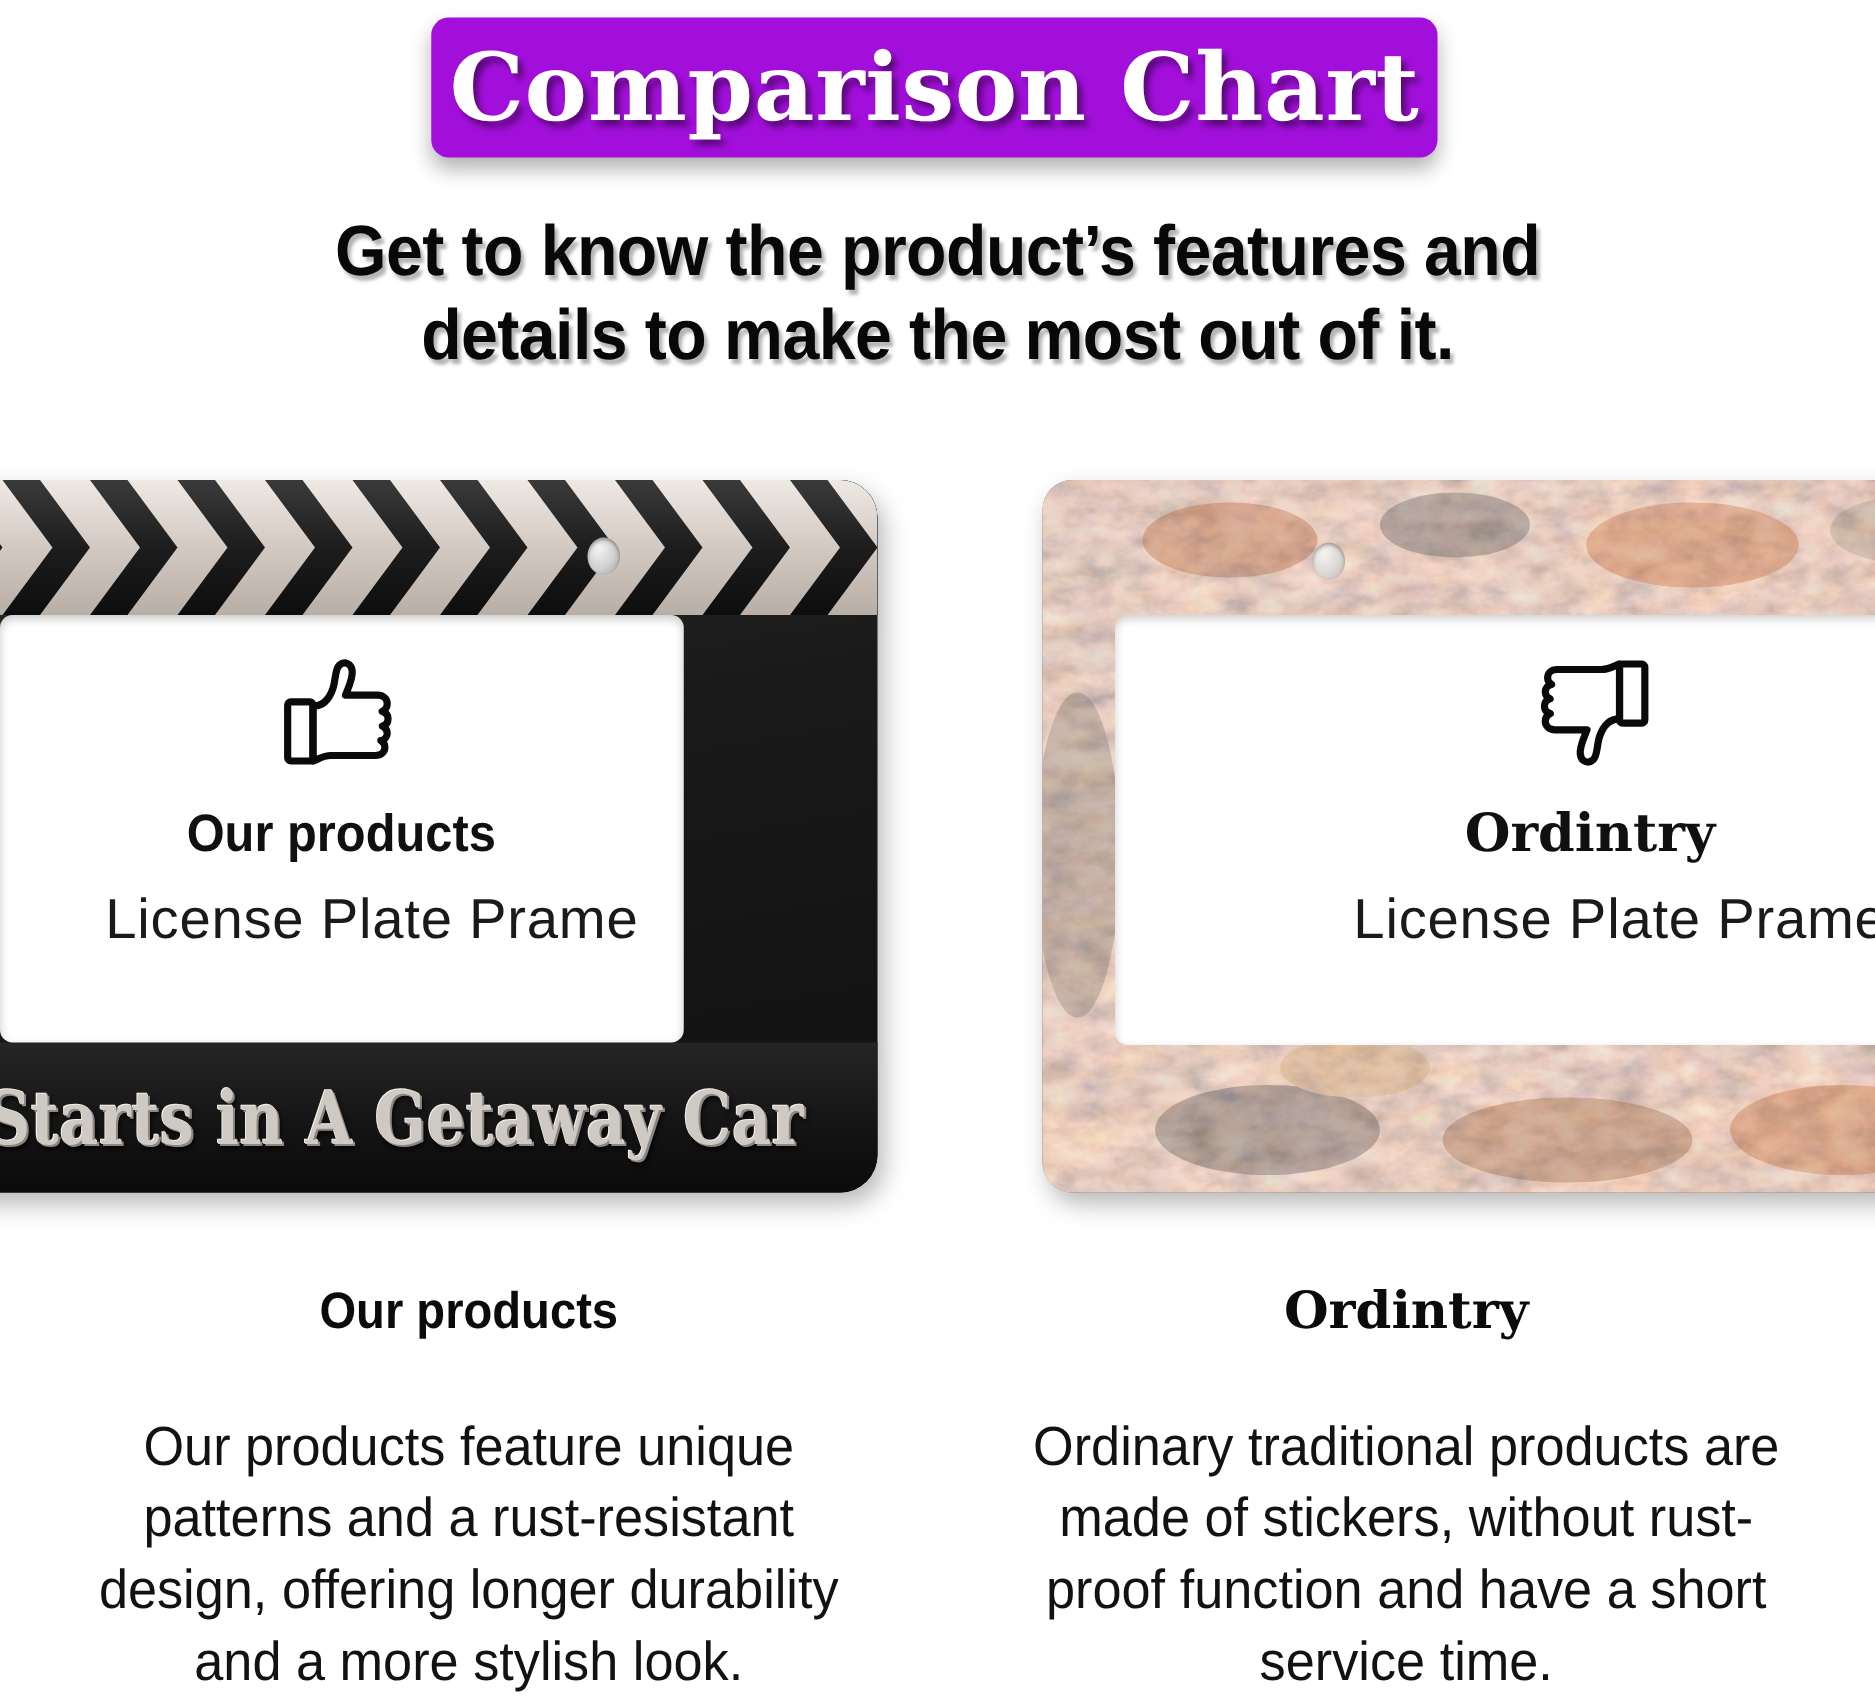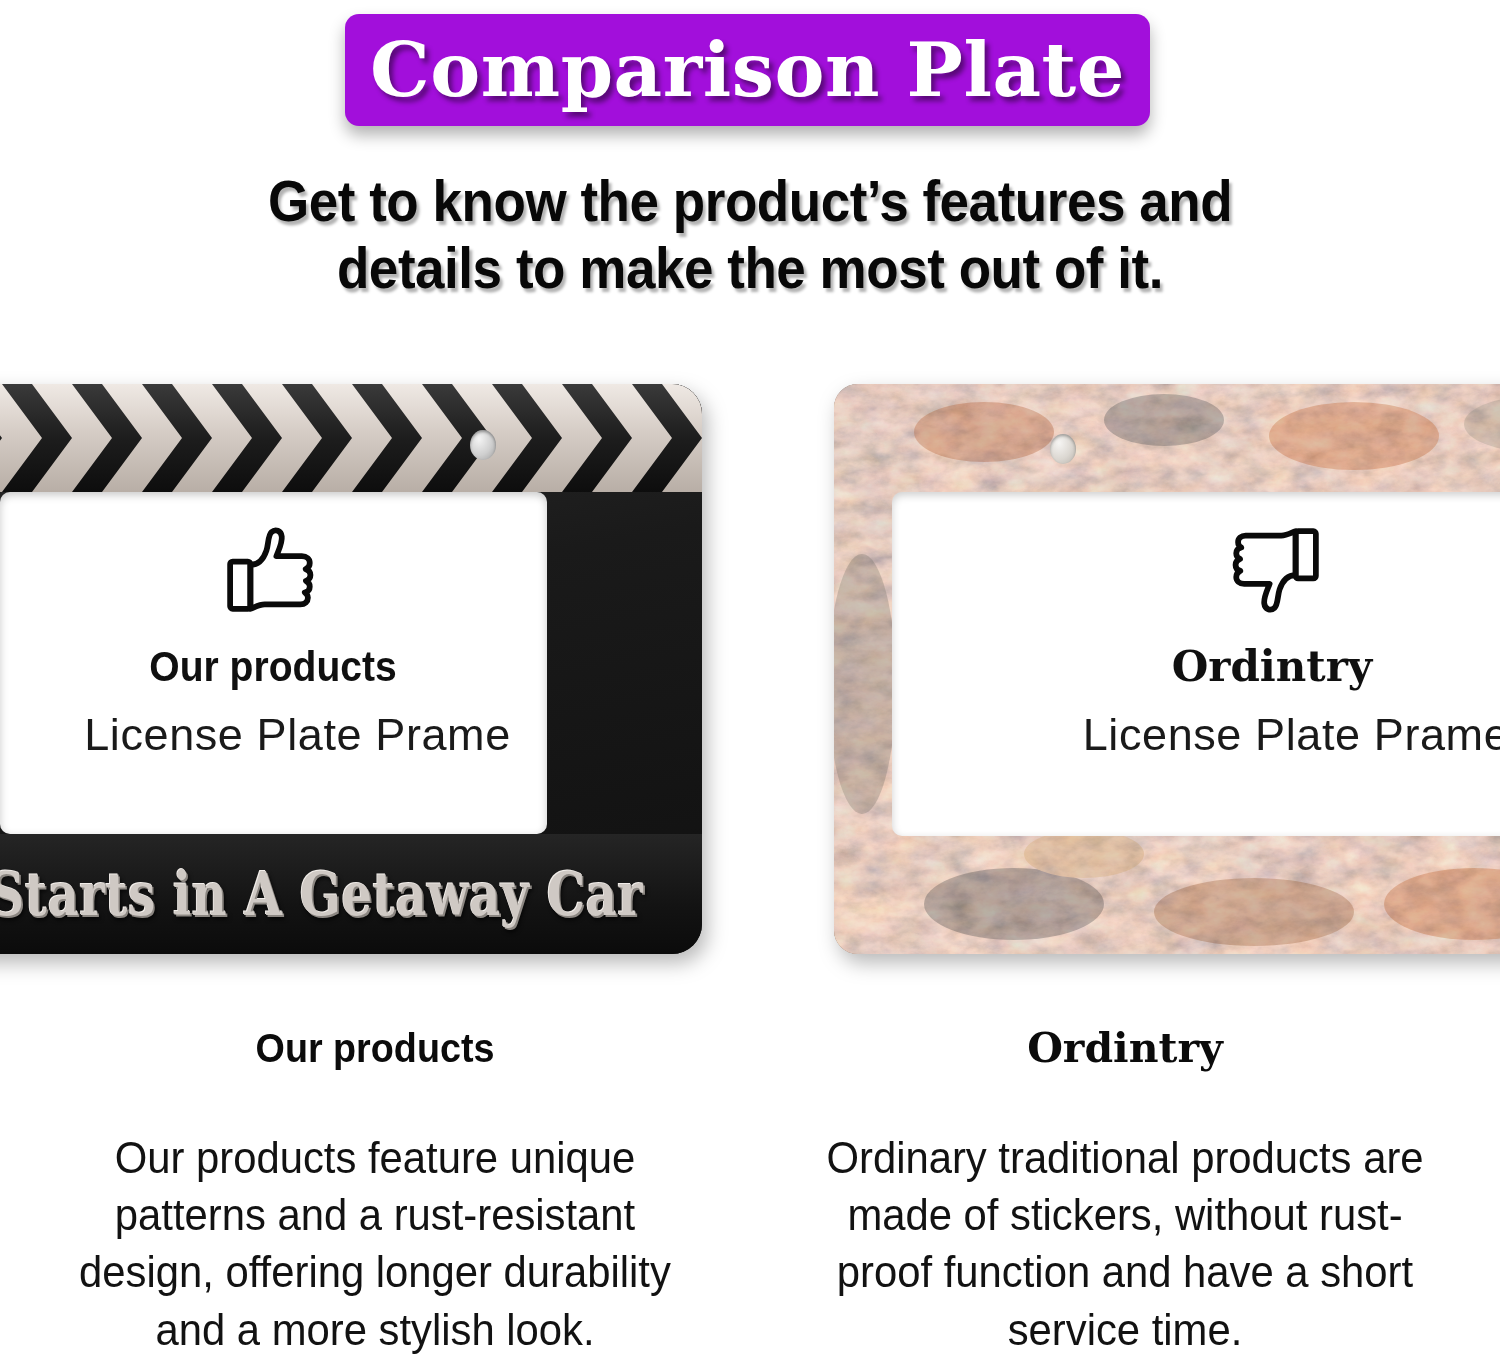--- a/index.html
+++ b/index.html
@@ -220,21 +220,21 @@
   }
   #bottom-left  .col-body { padding:0 30px 0 30px; }
   #bottom-right .col-body { padding:0 36px 0 36px; }
 </style>
 </head>
 <body>
 
 <div id="page">
 
   <div id="title-banner">
-    <span id="title-text">Comparison Plate</span>
+    <span id="title-text">Comparison Chart</span>
   </div>
 
   <div id="subtitle">
     <span class="ln">Get to know the product’s features and</span>
     <span class="ln">details to make the most out of it.</span>
   </div>
 
   <div id="left-frame-stage" class="frame-stage">
     <div class="plate-frame">
       <div id="left-frame-body"></div>

